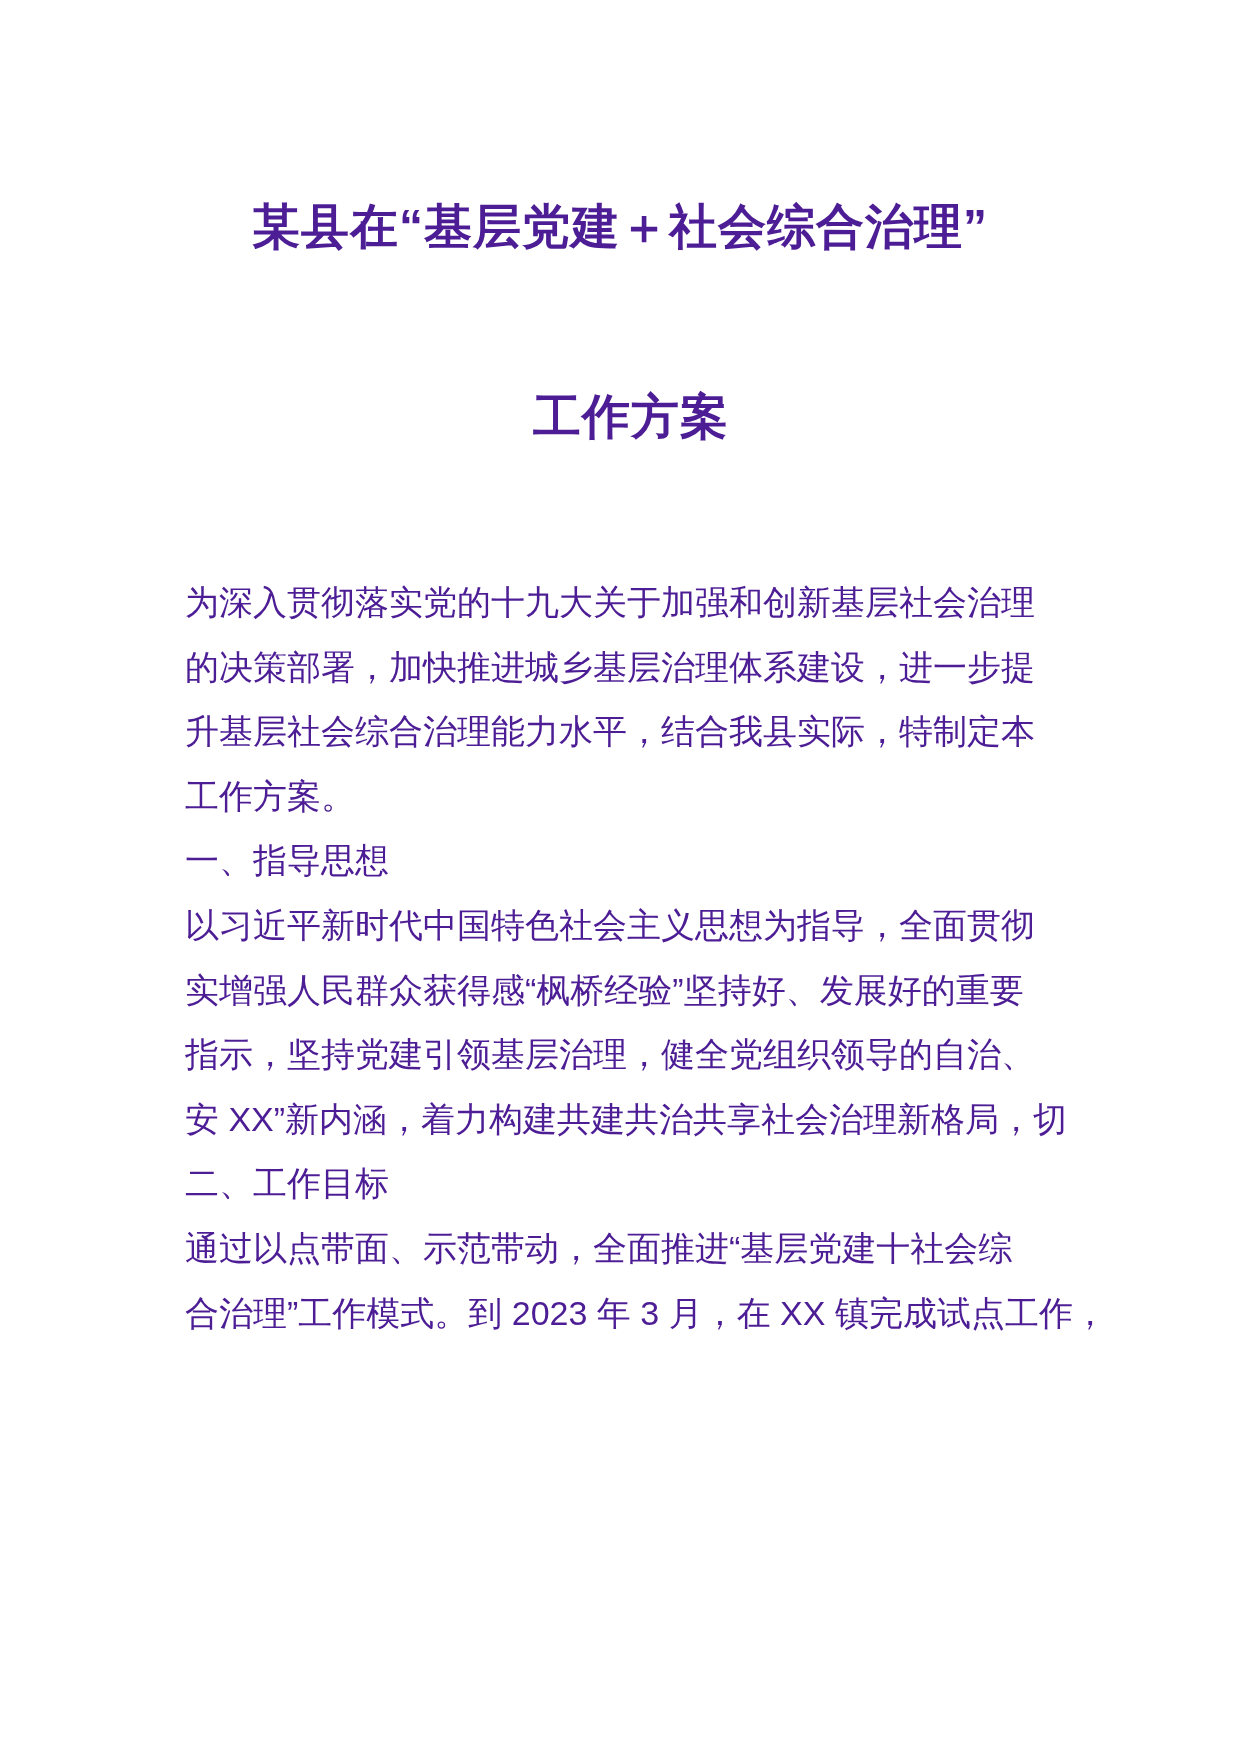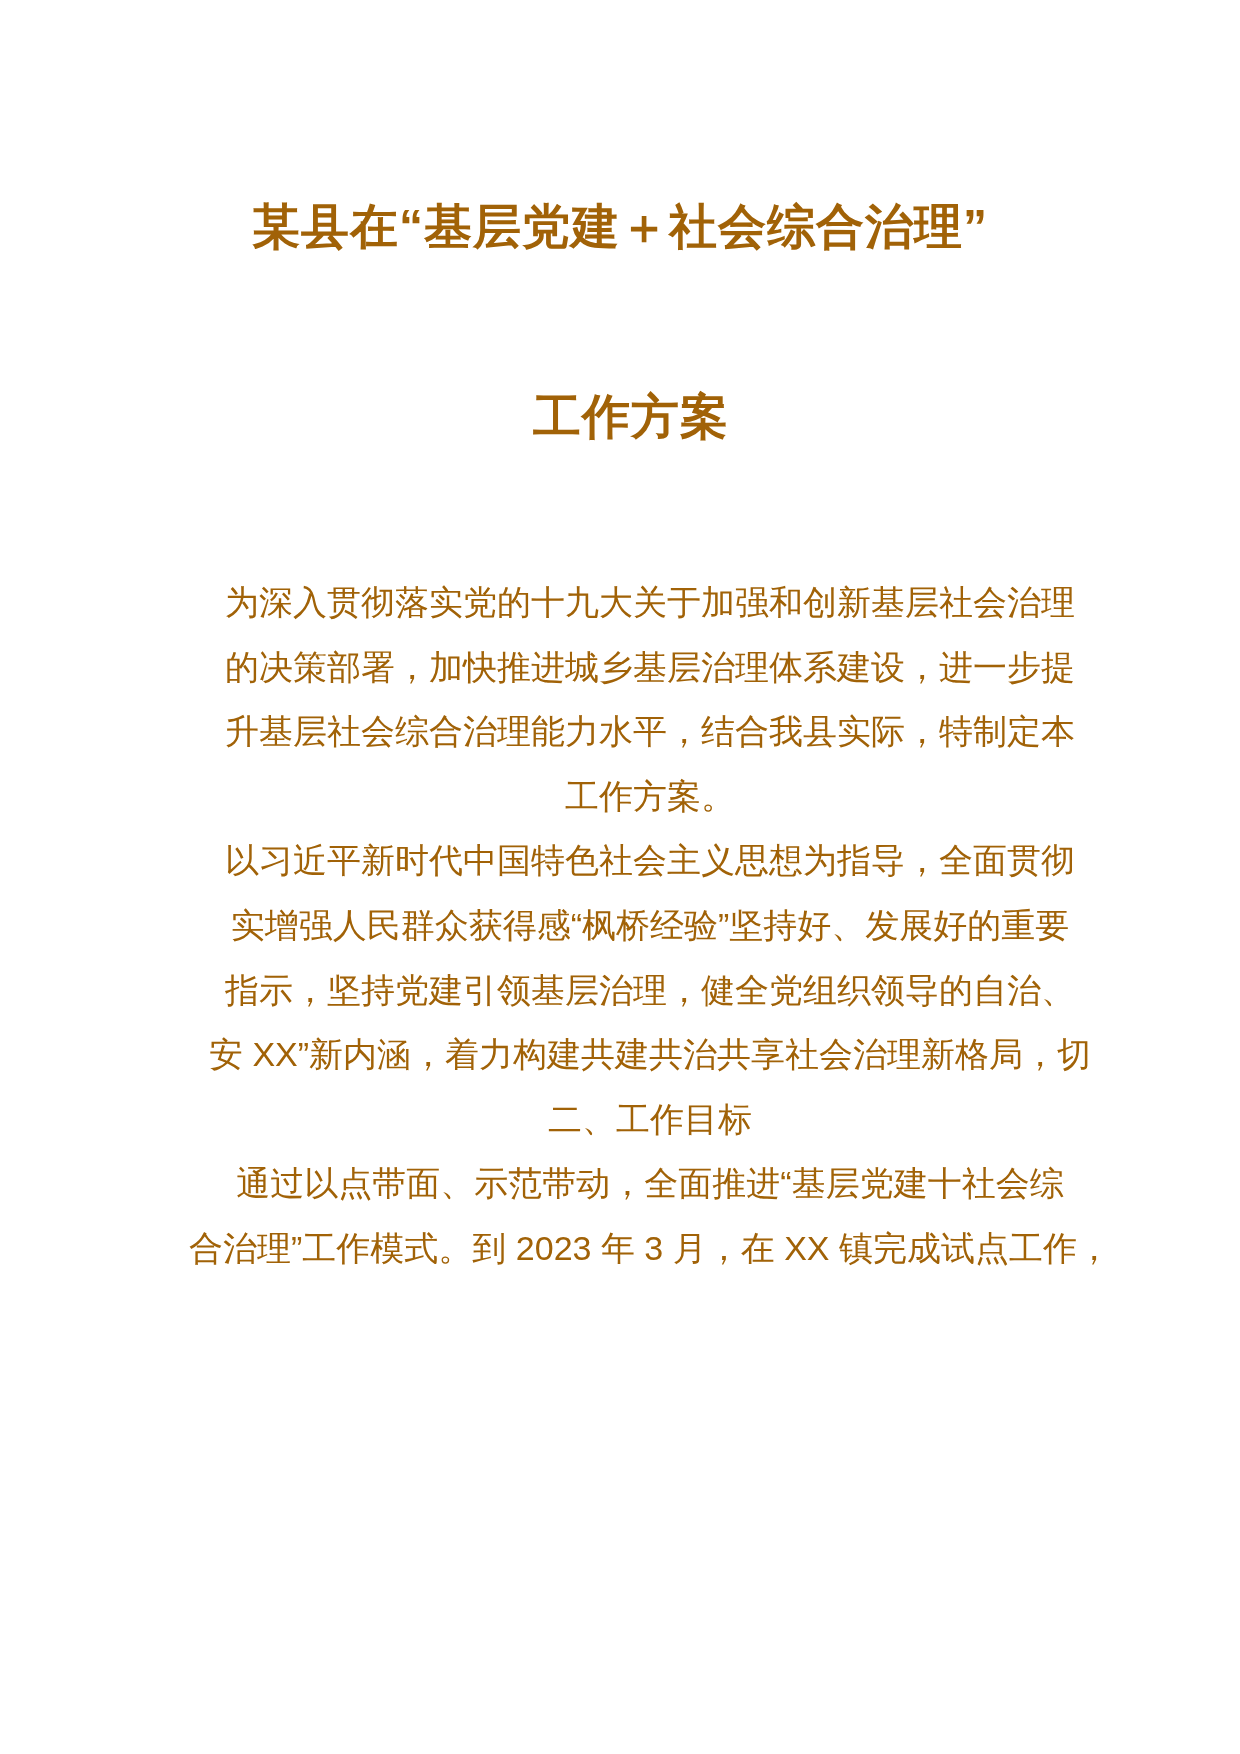--- a/index.html
+++ b/index.html
@@ -5,21 +5,21 @@
   html, body {
     margin: 0;
     padding: 0;
     background: #ffffff;
   }
   .page {
     position: relative;
     width: 1240px;
     height: 1754px;
     background: #ffffff;
-    color: #a16207;
+    color: #4c1d95;
     font-family: "Liberation Sans", "DejaVu Sans", sans-serif;
     overflow: hidden;
   }
   .title-line {
     position: absolute;
     left: 0;
     width: 100%;
     text-align: center;
     font-weight: 700;
     font-size: 48px;
@@ -29,21 +29,20 @@
   }
   .title-line-1 { top: 200px; }
   .title-line-2 { top: 390px; margin-left: 11px; }
   .doc-body {
     position: absolute;
     left: 185px;
     top: 570px;
     width: 930px;
     font-size: 34px;
     line-height: 64.6px;
-    text-align: center;
   }
   .doc-line {
     height: 64.6px;
     white-space: nowrap;
     font-weight: 400;
   }
 </style>
 </head>
 <body>
 
@@ -51,20 +50,21 @@
 
   <div class="title-line title-line-1">某县在“基层党建＋社会综合治理”</div>
 
   <div class="title-line title-line-2">工作方案</div>
 
   <div class="doc-body">
     <div class="doc-line">为深入贯彻落实党的十九大关于加强和创新基层社会治理</div>
     <div class="doc-line">的决策部署，加快推进城乡基层治理体系建设，进一步提</div>
     <div class="doc-line">升基层社会综合治理能力水平，结合我县实际，特制定本</div>
     <div class="doc-line">工作方案。</div>
+    <div class="doc-line">一、指导思想</div>
     <div class="doc-line">以习近平新时代中国特色社会主义思想为指导，全面贯彻</div>
     <div class="doc-line">实增强人民群众获得感“枫桥经验”坚持好、发展好的重要</div>
     <div class="doc-line">指示，坚持党建引领基层治理，健全党组织领导的自治、</div>
     <div class="doc-line">安 XX”新内涵，着力构建共建共治共享社会治理新格局，切</div>
     <div class="doc-line">二、工作目标</div>
     <div class="doc-line">通过以点带面、示范带动，全面推进“基层党建十社会综</div>
     <div class="doc-line">合治理”工作模式。到 2023 年 3 月，在 XX 镇完成试点工作，</div>
   </div>
 
 </div>

